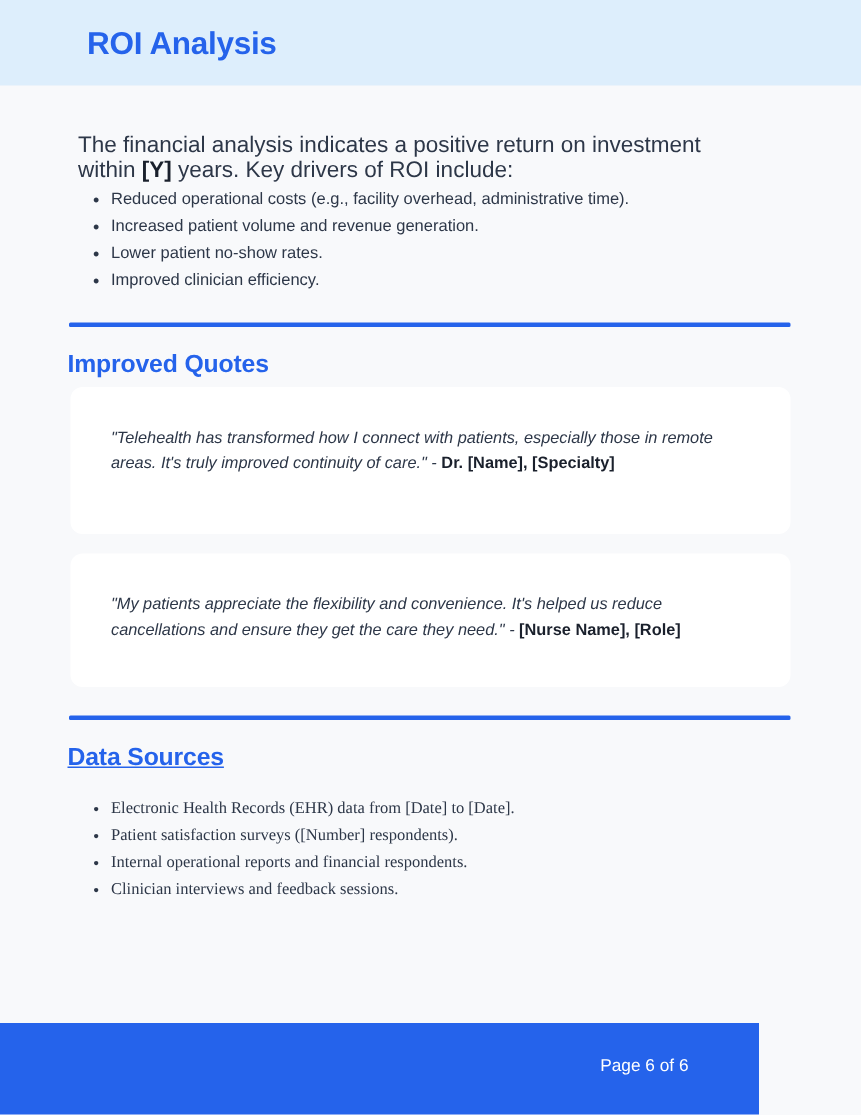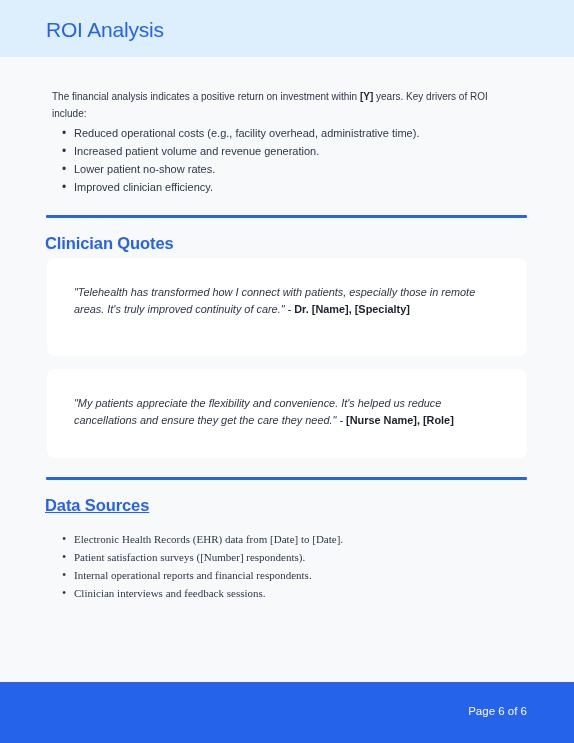--- a/index.html
+++ b/index.html
@@ -28,24 +28,24 @@
     position: absolute;
     left: 0;
     top: 0;
     width: 574px;
     height: 57px;
     background: #ddeefc;
   }
 
   .header-title {
     position: absolute;
-    left: 46px;
+    left: 58px;
     top: 18px;
     font-size: 21px;
-    font-weight: normal;
+    font-weight: bold;
     color: #2563eb;
     letter-spacing: -0.2px;
     text-align: center;
   }
 
   
   .content {
     position: absolute;
     left: 0;
     top: 57px;
@@ -53,21 +53,21 @@
   }
 
   .intro-block {
     position: absolute;
     left: 52px;
     top: 32px;
     width: 452px;
   }
 
   .intro-para {
-    font-size: 10px;
+    font-size: 15px;
     line-height: 16.5px;
     color: #2d3748;
   }
 
   .intro-para b { font-weight: bold; color: #1a202c; }
 
   .bullet-list {
     list-style: none;
     margin-top: 3px;
   }
@@ -152,21 +152,21 @@
     top: 528px;
     width: 452px;
     font-family: Liberation Serif, serif;
   }
 
   
   .footer-band {
     position: absolute;
     left: 0;
     top: 682px;
-    width: 574px;
+    width: 506px;
     height: 61px;
     background: #2563eb;
   }
 
   .footer-page {
     position: absolute;
     right: 47px;
     top: 23px;
     font-size: 11.5px;
     color: #ffffff;
@@ -191,21 +191,21 @@
         <li>Increased patient volume and revenue generation.</li>
         <li>Lower patient no-show rates.</li>
         <li>Improved clinician efficiency.</li>
       </ul>
     </div>
 
   </div>
 
   <div class="divider" id="divider-1"></div>
 
-  <div class="section-heading" id="heading-quotes">Clinician Quotes</div>
+  <div class="section-heading" id="heading-quotes">Improved Quotes</div>
 
   <div class="quote-card" id="quote-card-1">
     <div class="quote-text"><span>"Telehealth has transformed how I connect with patients, especially those in remote areas. It's truly improved continuity of care." - </span><span class="quote-attrib">Dr. [Name], [Specialty]</span></div>
   </div>
 
   <div class="quote-card" id="quote-card-2">
     <div class="quote-text"><span>"My patients appreciate the flexibility and convenience. It's helped us reduce cancellations and ensure they get the care they need." - </span><span class="quote-attrib">[Nurse Name], [Role]</span></div>
   </div>
 
   <div class="divider" id="divider-2"></div>

